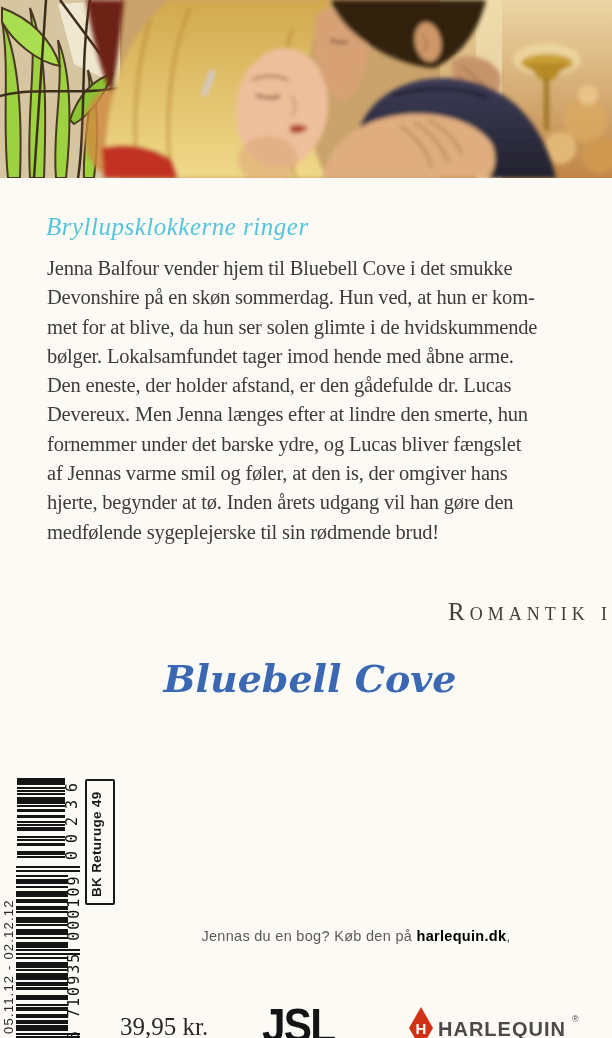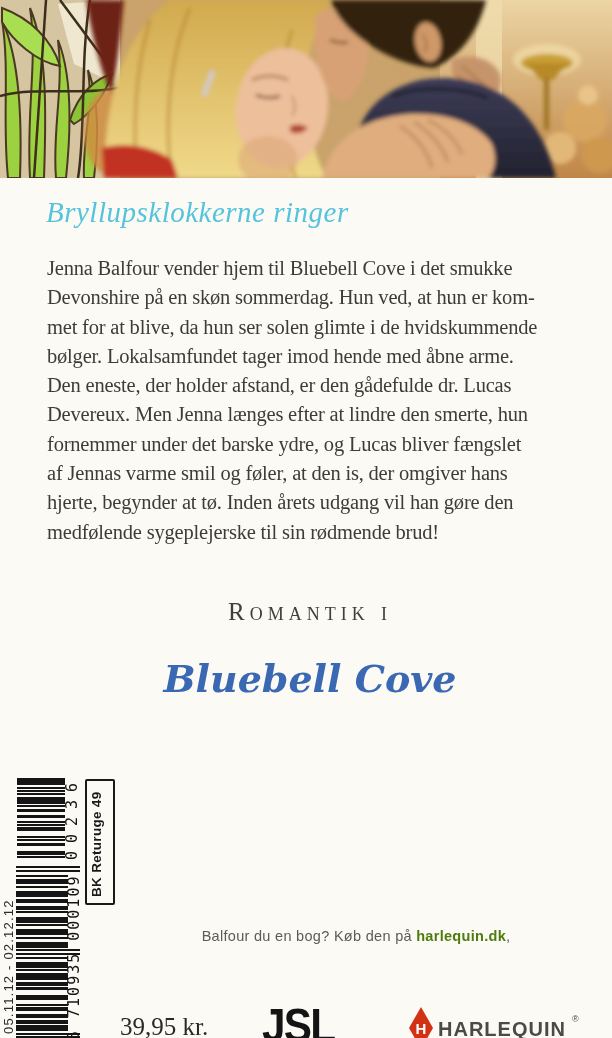--- a/index.html
+++ b/index.html
@@ -4,32 +4,32 @@
 <style>
   html,body{margin:0;padding:0;}
   body{width:612px;height:1038px;position:relative;overflow:hidden;
        background:#fbfaf5;font-family:"Liberation Serif",serif;}
   .abs{position:absolute;}
 
   
   .photo{left:0;top:0;width:612px;height:178px;overflow:hidden;}
 
   
-  .tagline{left:46px;top:196px;font-style:italic;font-size:29px;
+  .tagline{left:46px;top:213px;font-style:italic;font-size:25px;
            color:#55c3dc;letter-spacing:.5px;white-space:nowrap;}
 
   
   .synopsis{left:47px;top:254px;width:565px;font-size:20.5px;line-height:29.3px;
             letter-spacing:-.2px;color:#3e3c38;white-space:pre-line;}
 
   
   .series-wrap{left:8px;top:0;width:604px;text-align:center;}
   .series-label{position:absolute;left:0;top:598px;width:100%;
                 font-variant:small-caps;font-size:25px;letter-spacing:5px;
-                color:#423e38;}
+                color:#423e38;text-align:right;}
   .series-name{position:absolute;left:0;top:656px;width:100%;
                font-family:"DejaVu Serif",serif;font-style:italic;font-weight:bold;
                font-size:38px;color:#3a68b2;}
 
   
   .bars-box{position:absolute;}
   .bar{position:absolute;left:0;background:#151515;}
   .vtext{position:absolute;transform-origin:0 0;transform:rotate(-90deg);
          white-space:nowrap;}
   .bc-digits{font-family:"DejaVu Sans Mono",monospace;font-size:15px;color:#141414;}
@@ -39,21 +39,21 @@
           border-radius:2px;background:transparent;}
   .bk-label{font-family:"Liberation Sans",sans-serif;font-weight:bold;
             font-size:13.5px;color:#1a1a1a;letter-spacing:.3px;}
   .sale-period{font-family:"Liberation Sans",sans-serif;font-size:13px;
                letter-spacing:1.2px;color:#2e2c28;}
 
   
   .promo{left:100px;top:925px;width:512px;text-align:center;
          font-family:"Liberation Sans",sans-serif;font-size:14.5px;
          line-height:22px;color:#5d5b58;letter-spacing:.3px;}
-  .promo b{color:#4d7c0f;}
+  .promo b{color:#000000;}
   .price{left:120px;top:1013px;font-size:25px;color:#2b2926;white-space:nowrap;}
   .jsl{left:262px;top:1002px;font-family:"Liberation Sans",sans-serif;
        font-weight:bold;font-size:48px;line-height:1;letter-spacing:-2px;
        color:#141414;transform:scaleX(.88);transform-origin:0 0;}
   .hq-diamond{left:409px;top:1007px;width:24px;height:42px;}
   .hq-text{left:438px;top:1018px;font-family:"Liberation Sans",sans-serif;
            font-weight:bold;font-size:20px;letter-spacing:1px;color:#4c4a46;
            white-space:nowrap;}
   .hq-reg{left:572px;top:1014px;font-family:"Liberation Sans",sans-serif;
           font-size:9px;color:#4c4a46;}
@@ -228,21 +228,21 @@
     <div class="bar" style="top: 12.67px; height: 5.83px; width: 52px;"></div>
     <div class="bar" style="top: 9.05px; height: 2.21px; width: 52px;"></div>
     <div class="bar" style="top: 3.62px; height: 2.21px; width: 64px;"></div>
     <div class="bar" style="top: 0px; height: 2.21px; width: 64px;"></div>
   </div>
 <div class="vtext bc-digits main-digits" style="left:65px;top:1040px;">5 710935 000109</div>
 
 <div class="vtext sale-period" style="left:1px;top:1034px;">05.11.12 - 02.12.12</div>
 
 <div class="abs promo">
-  <div><span>Balfour du en bog? Køb den på </span><b>harlequin.dk</b><span>,</span></div>
+  <div><span>Jennas du en bog? Køb den på </span><b>harlequin.dk</b><span>,</span></div>
 </div>
 
 <div class="abs price">39,95 kr.</div>
 <div class="abs jsl">JSL</div>
 
 <div class="abs hq-diamond">
   <svg width="24" height="42" viewBox="0 0 24 42">
     <polygon points="12,0 24,21 12,42 0,21" fill="#d23214"></polygon>
     <text x="12" y="27" text-anchor="middle" font-family="Liberation Sans, sans-serif" font-size="15" font-weight="bold" fill="#ffffff">H</text>
   </svg>

